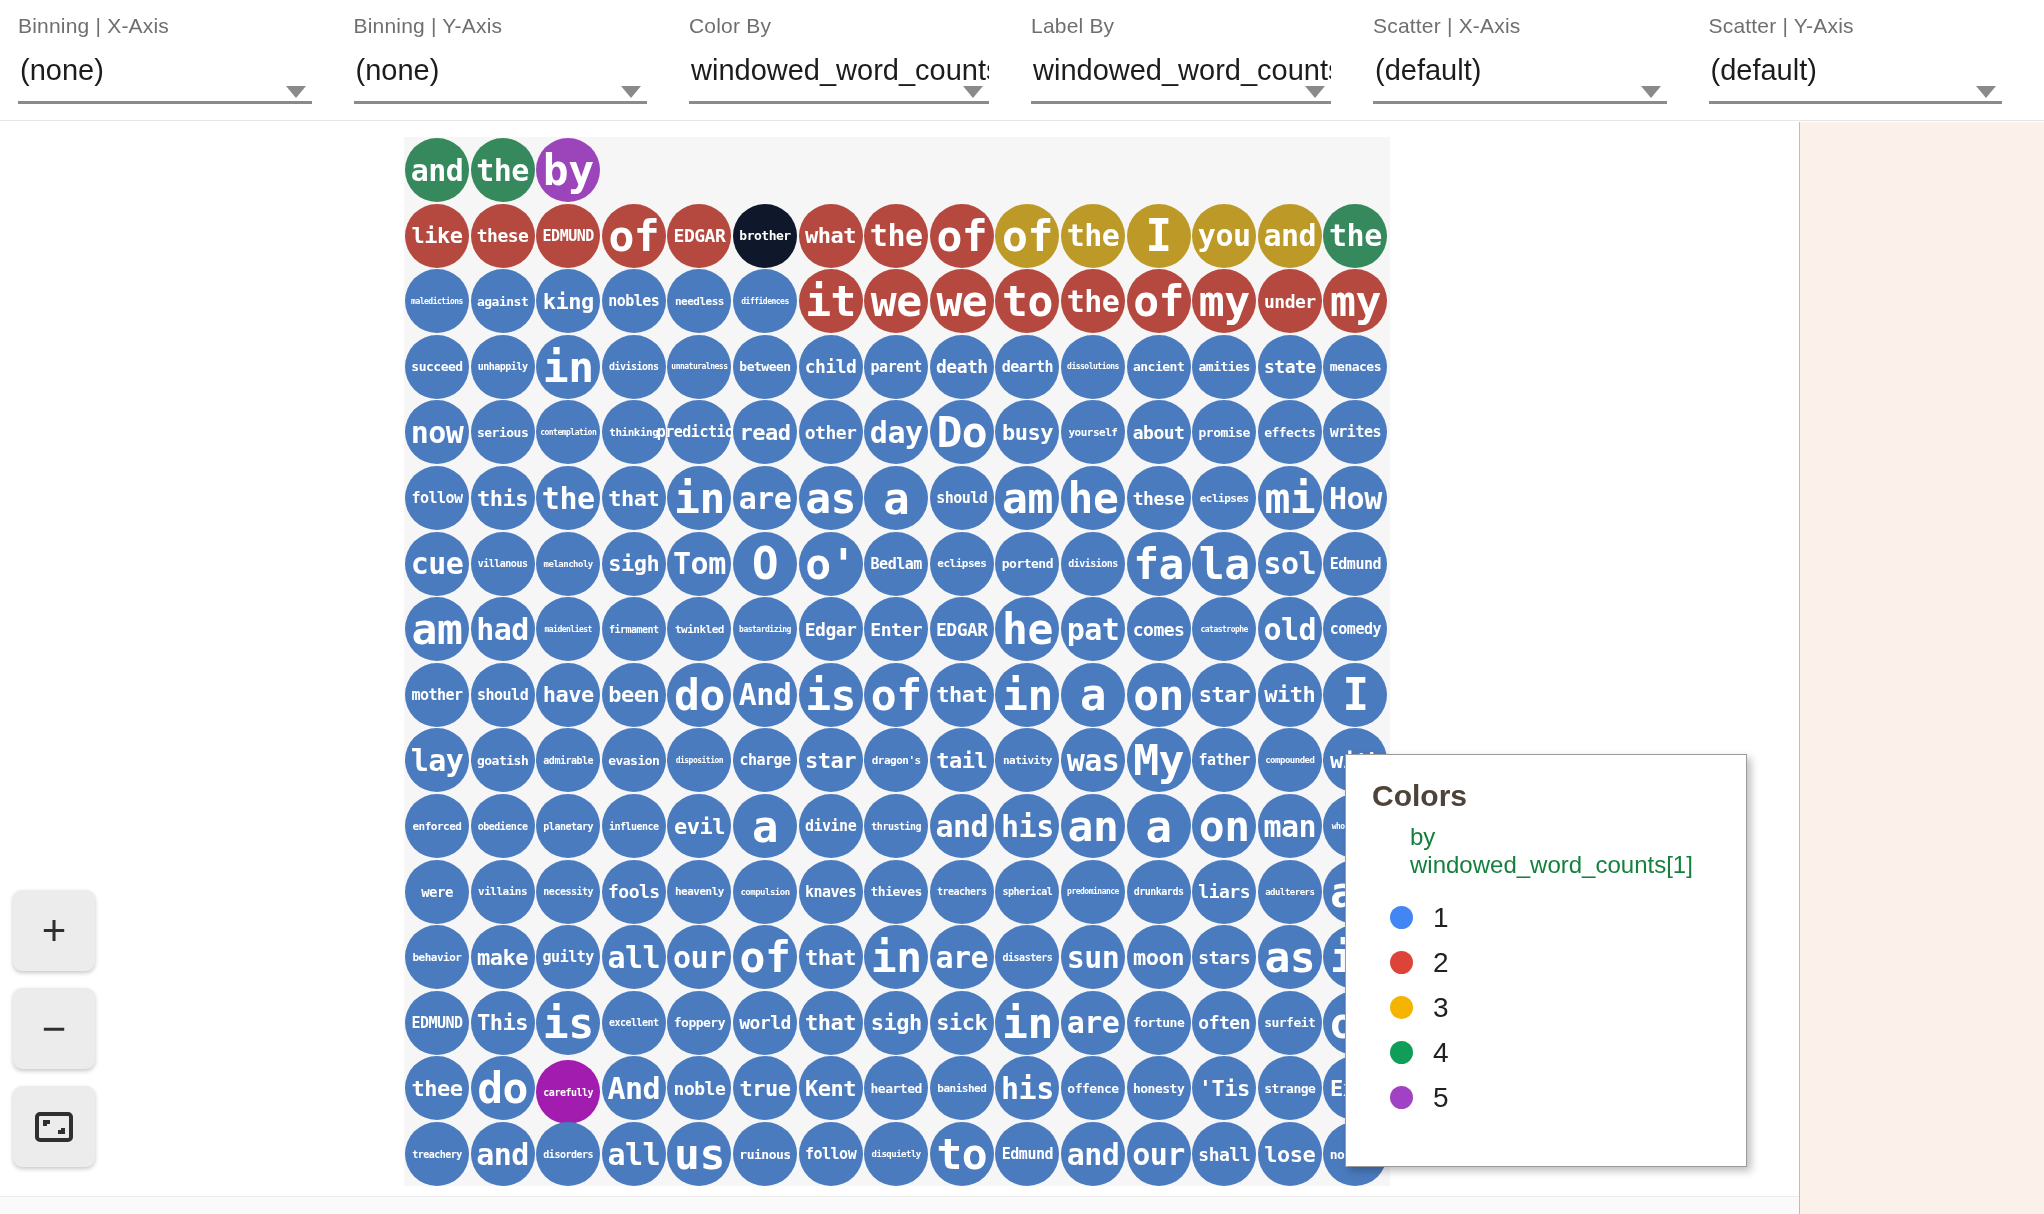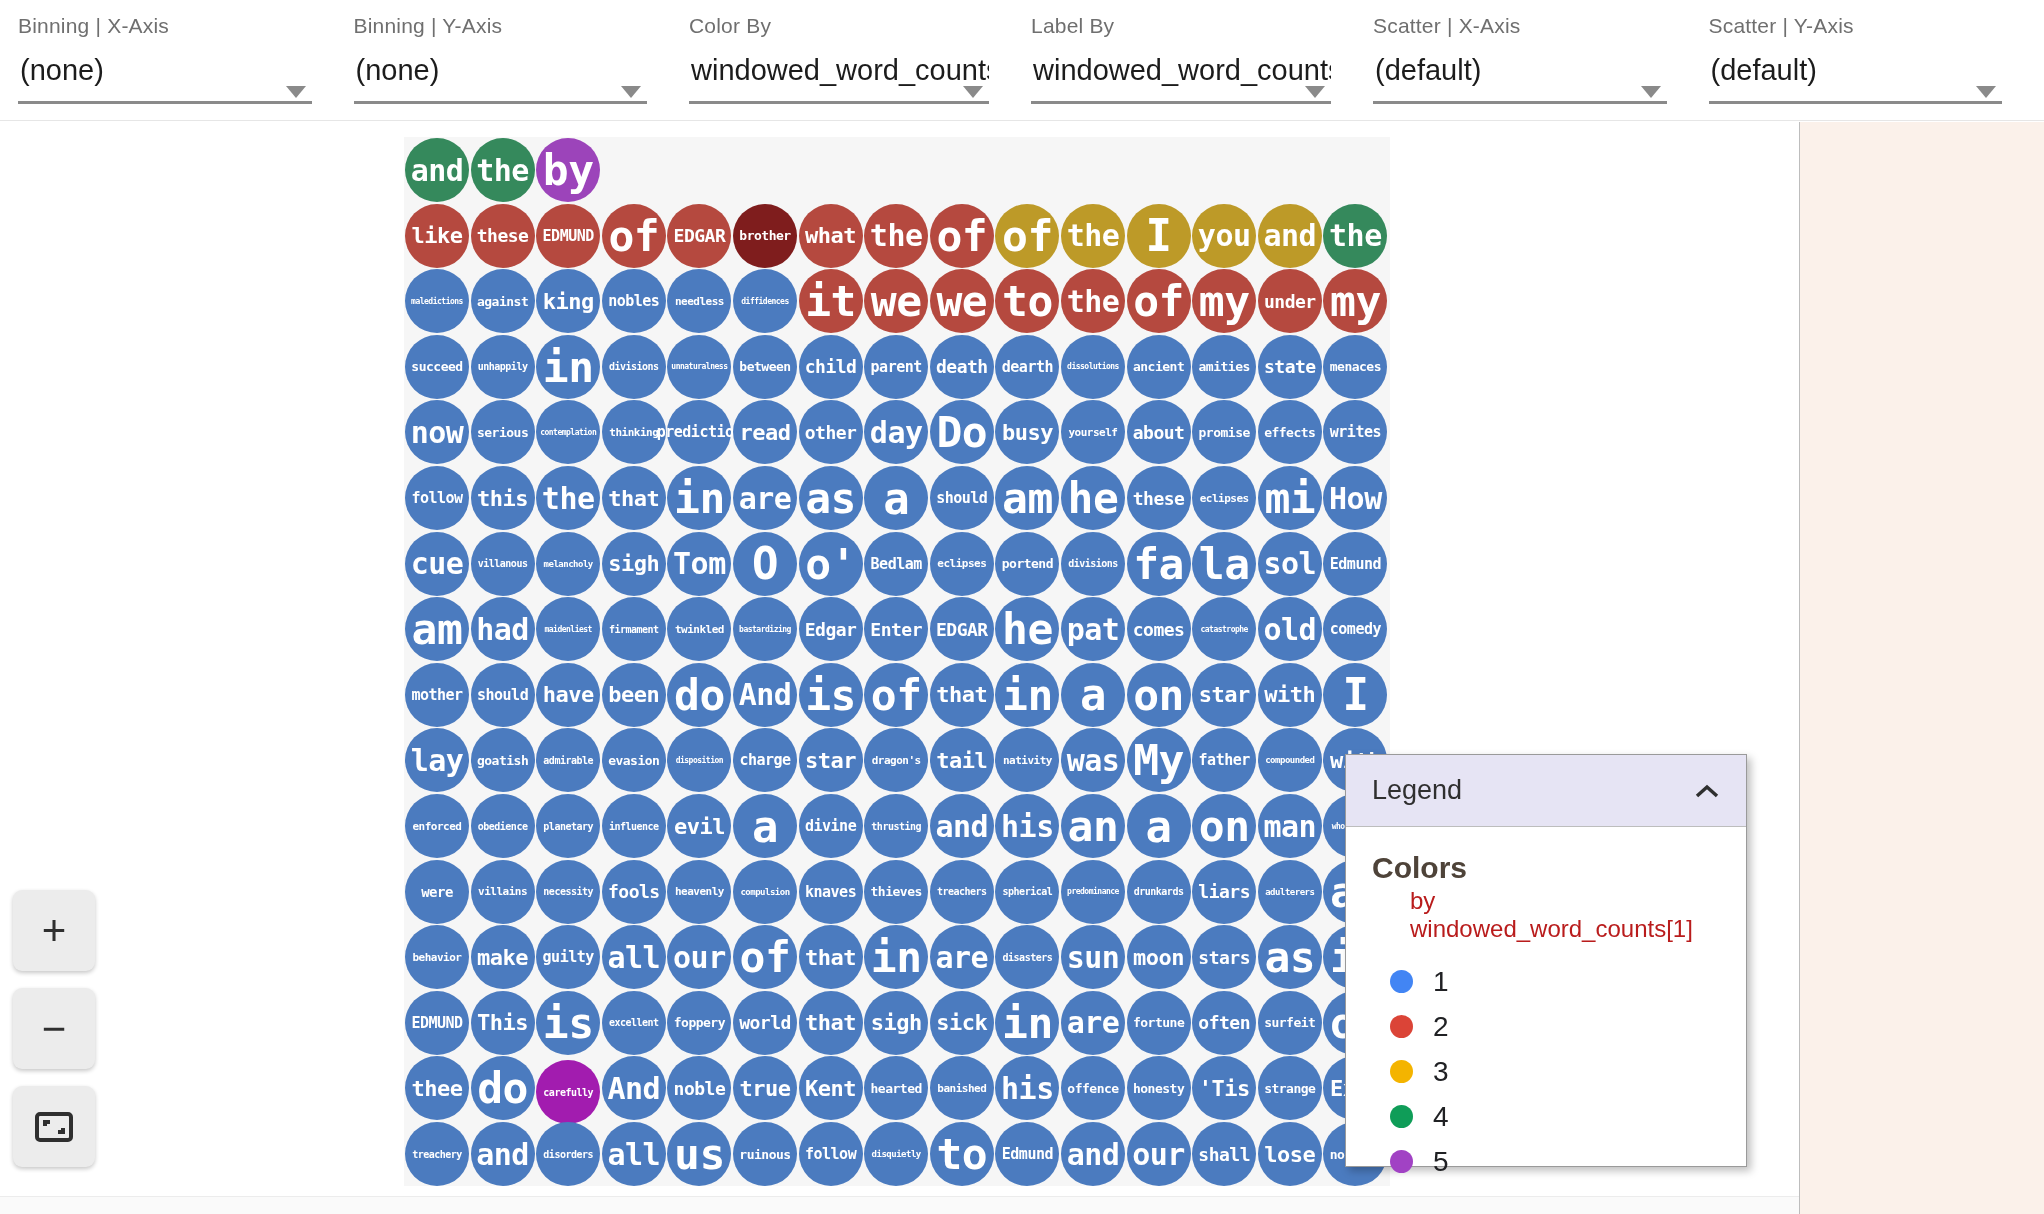--- a/index.html
+++ b/index.html
@@ -32,21 +32,21 @@
   
   .legend { position:absolute; left:1345px; top:633px; width:402px; height:413px;
             background:#fff; border:1px solid #9a9a9a;
             box-shadow:4px 4px 8px rgba(0,0,0,.25); }
   .legend-header { height:72px; background:#e6e4f4; display:flex; align-items:center;
                    padding:0 26px; font-size:27px; color:#2f2f2f;
                    border-bottom:1px solid #bdbdbd; cursor:pointer; }
   .legend-header .spacer { flex:1; }
   .legend-body { padding:24px 26px; }
   .legend-colors-title { font-size:30px; font-weight:bold; color:#4e4339; }
-  .legend-subtitle { font-size:24px; color:#b91c1c; margin:2px 0 16px 38px; }
+  .legend-subtitle { font-size:24px; color:#15803d; margin:10px 0 16px 38px; }
   .legend-item { display:flex; align-items:center; height:45px; }
   .legend-dot { width:23px; height:23px; border-radius:50%; margin:0 20px 0 18px; }
   .legend-item .lval { font-size:28px; color:#202124; }
 
   
   .zoom-btn { position:absolute; left:13px; width:82px; height:81px;
               background:#ececec; border:none; border-radius:9px;
               box-shadow:0 2px 4px rgba(0,0,0,.22); cursor:pointer;
               display:flex; align-items:center; justify-content:center;
               font-size:42px; color:#2f2f2f; font-family:"Liberation Sans",sans-serif; }
@@ -98,21 +98,21 @@
 
   <div class="grid-bg">
       <div class="circle" style="left: 1px; top: 1px; background: rgb(53, 137, 92); font-size: 30px;">and</div>
       <div class="circle" style="left: 66.6px; top: 1px; background: rgb(53, 137, 92); font-size: 30px;">the</div>
       <div class="circle" style="left: 132.2px; top: 1px; background: rgb(156, 68, 186); font-size: 43px;">by</div>
       <div class="circle" style="left: 1px; top: 66.6px; background: rgb(181, 73, 63); font-size: 22px;">like</div>
       <div class="circle" style="left: 66.6px; top: 66.6px; background: rgb(181, 73, 63); font-size: 18px;">these</div>
       <div class="circle" style="left: 132.2px; top: 66.6px; background: rgb(181, 73, 63); font-size: 15px;">EDMUND</div>
       <div class="circle" style="left: 197.8px; top: 66.6px; background: rgb(181, 73, 63); font-size: 43px;">of</div>
       <div class="circle" style="left: 263.4px; top: 66.6px; background: rgb(181, 73, 63); font-size: 18px;">EDGAR</div>
-      <div class="circle" style="left: 329px; top: 66.6px; background: #7f1d1d; font-size: 13px;">brother</div>
+      <div class="circle" style="left: 329px; top: 66.6px; background: #0f172a; font-size: 13px;">brother</div>
       <div class="circle" style="left: 394.6px; top: 66.6px; background: rgb(181, 73, 63); font-size: 22px;">what</div>
       <div class="circle" style="left: 460.2px; top: 66.6px; background: rgb(181, 73, 63); font-size: 30px;">the</div>
       <div class="circle" style="left: 525.8px; top: 66.6px; background: rgb(181, 73, 63); font-size: 43px;">of</div>
       <div class="circle" style="left: 591.4px; top: 66.6px; background: rgb(189, 154, 40); font-size: 43px;">of</div>
       <div class="circle" style="left: 657px; top: 66.6px; background: rgb(189, 154, 40); font-size: 30px;">the</div>
       <div class="circle" style="left: 722.6px; top: 66.6px; background: rgb(189, 154, 40); font-size: 44px;">I</div>
       <div class="circle" style="left: 788.2px; top: 66.6px; background: rgb(189, 154, 40); font-size: 30px;">you</div>
       <div class="circle" style="left: 853.8px; top: 66.6px; background: rgb(189, 154, 40); font-size: 30px;">and</div>
       <div class="circle" style="left: 919.4px; top: 66.6px; background: rgb(53, 137, 92); font-size: 30px;">the</div>
       <div class="circle" style="left: 1px; top: 132.2px; background: rgb(75, 123, 191); font-size: 8px;">maledictions</div>
@@ -335,27 +335,20 @@
   </button>
   <button class="zoom-btn zb3">
     <svg width="40" height="32" viewBox="0 0 40 32">
       <rect x="3" y="3" width="34" height="26" rx="3" fill="none" stroke="#2f2f2f" stroke-width="4"></rect>
       <path d="M11 15 V11 H16" fill="none" stroke="#2f2f2f" stroke-width="4"></path>
       <path d="M29 17 V21 H24" fill="none" stroke="#2f2f2f" stroke-width="4"></path>
     </svg>
   </button>
 
   <div class="legend">
-    <div class="legend-header">
-      <span>Legend</span>
-      <span class="spacer"></span>
-      <svg width="26" height="16" viewBox="0 0 26 16">
-        <polyline points="3,13 13,4 23,13" fill="none" stroke="#2f2f2f" stroke-width="3.5"></polyline>
-      </svg>
-    </div>
     <div class="legend-body">
       <div class="legend-colors-title">Colors</div>
       <div class="legend-subtitle">by windowed_word_counts[1]</div>
       <div>
           <div class="legend-item">
             <span class="legend-dot" style="background: rgb(66, 133, 244);"></span>
             <span class="lval">1</span>
           </div>
           <div class="legend-item">
             <span class="legend-dot" style="background: rgb(219, 68, 55);"></span>

